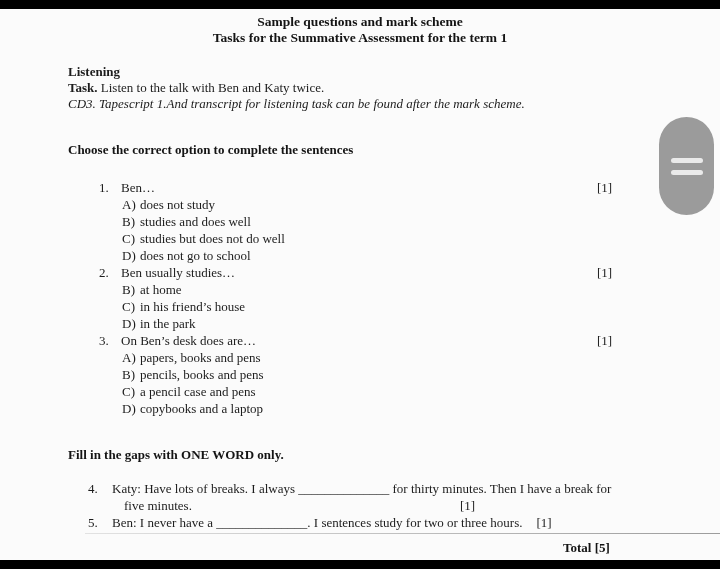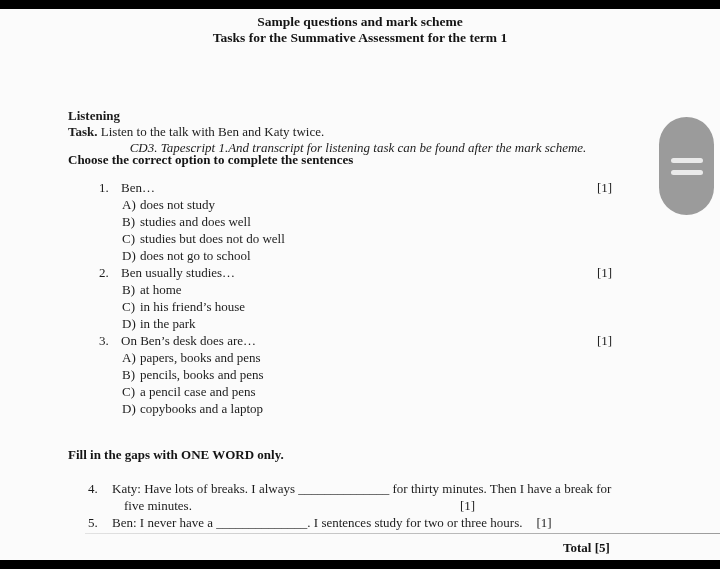--- a/index.html
+++ b/index.html
@@ -10,26 +10,26 @@
     color:#1c1c1c; font-size:13px;
   }
   .bar { position:absolute; left:0; width:720px; background:#000; }
   .bar.top { top:0; height:9px; }
   .bar.bottom { top:560px; height:9px; }
 
   .title-block { position:absolute; top:14px; left:0; width:720px; text-align:center; line-height:16px; }
   .title-line { font-weight:700; font-size:13.5px; color:#141414; }
 
   .intro { position:absolute; top:64px; left:68px; width:580px; line-height:16px; }
-  .section-heading { font-weight:700;margin-top:44px; }
+  .section-heading { font-weight:700; }
   .bold { font-weight:700; }
-  .italic { font-style:italic;text-align:center; }
+  .italic { font-style:italic; }
 
   .instruction { position:absolute; left:68px; font-weight:700; color:#141414; }
-  .instruction.choose { top:152px; }
+  .instruction.choose { top:142px; }
   .instruction.fill { top:447px; }
 
   .questions { position:absolute; top:179px; left:0; width:720px; line-height:17px;margin-left:14px; }
   .q-head { position:relative; padding-left:85px; }
   .q-num { display:inline-block; width:22px; }
   .q-mark { position:absolute; left:583px; top:0; }
   .opt { padding-left:108px; }
   .opt-letter { display:inline-block; width:18px; }
 
   .fill-questions { position:absolute; top:480px; left:0; width:720px; line-height:17px; }

